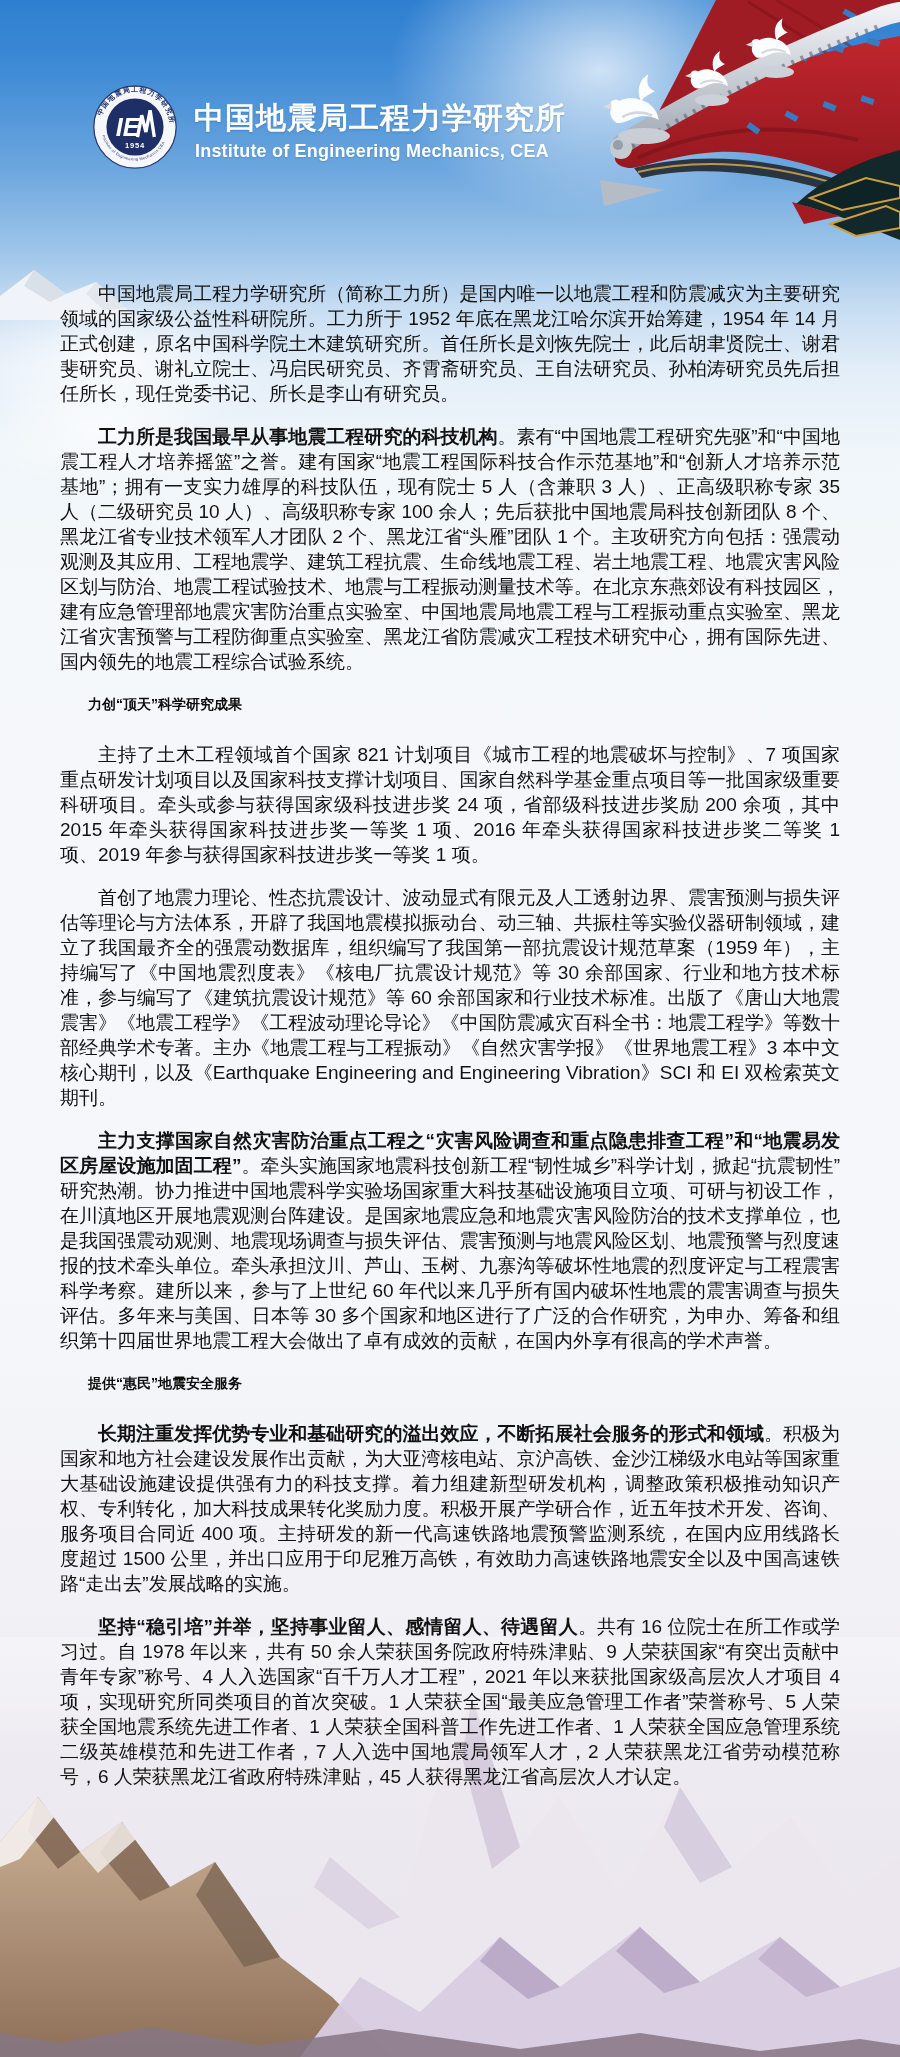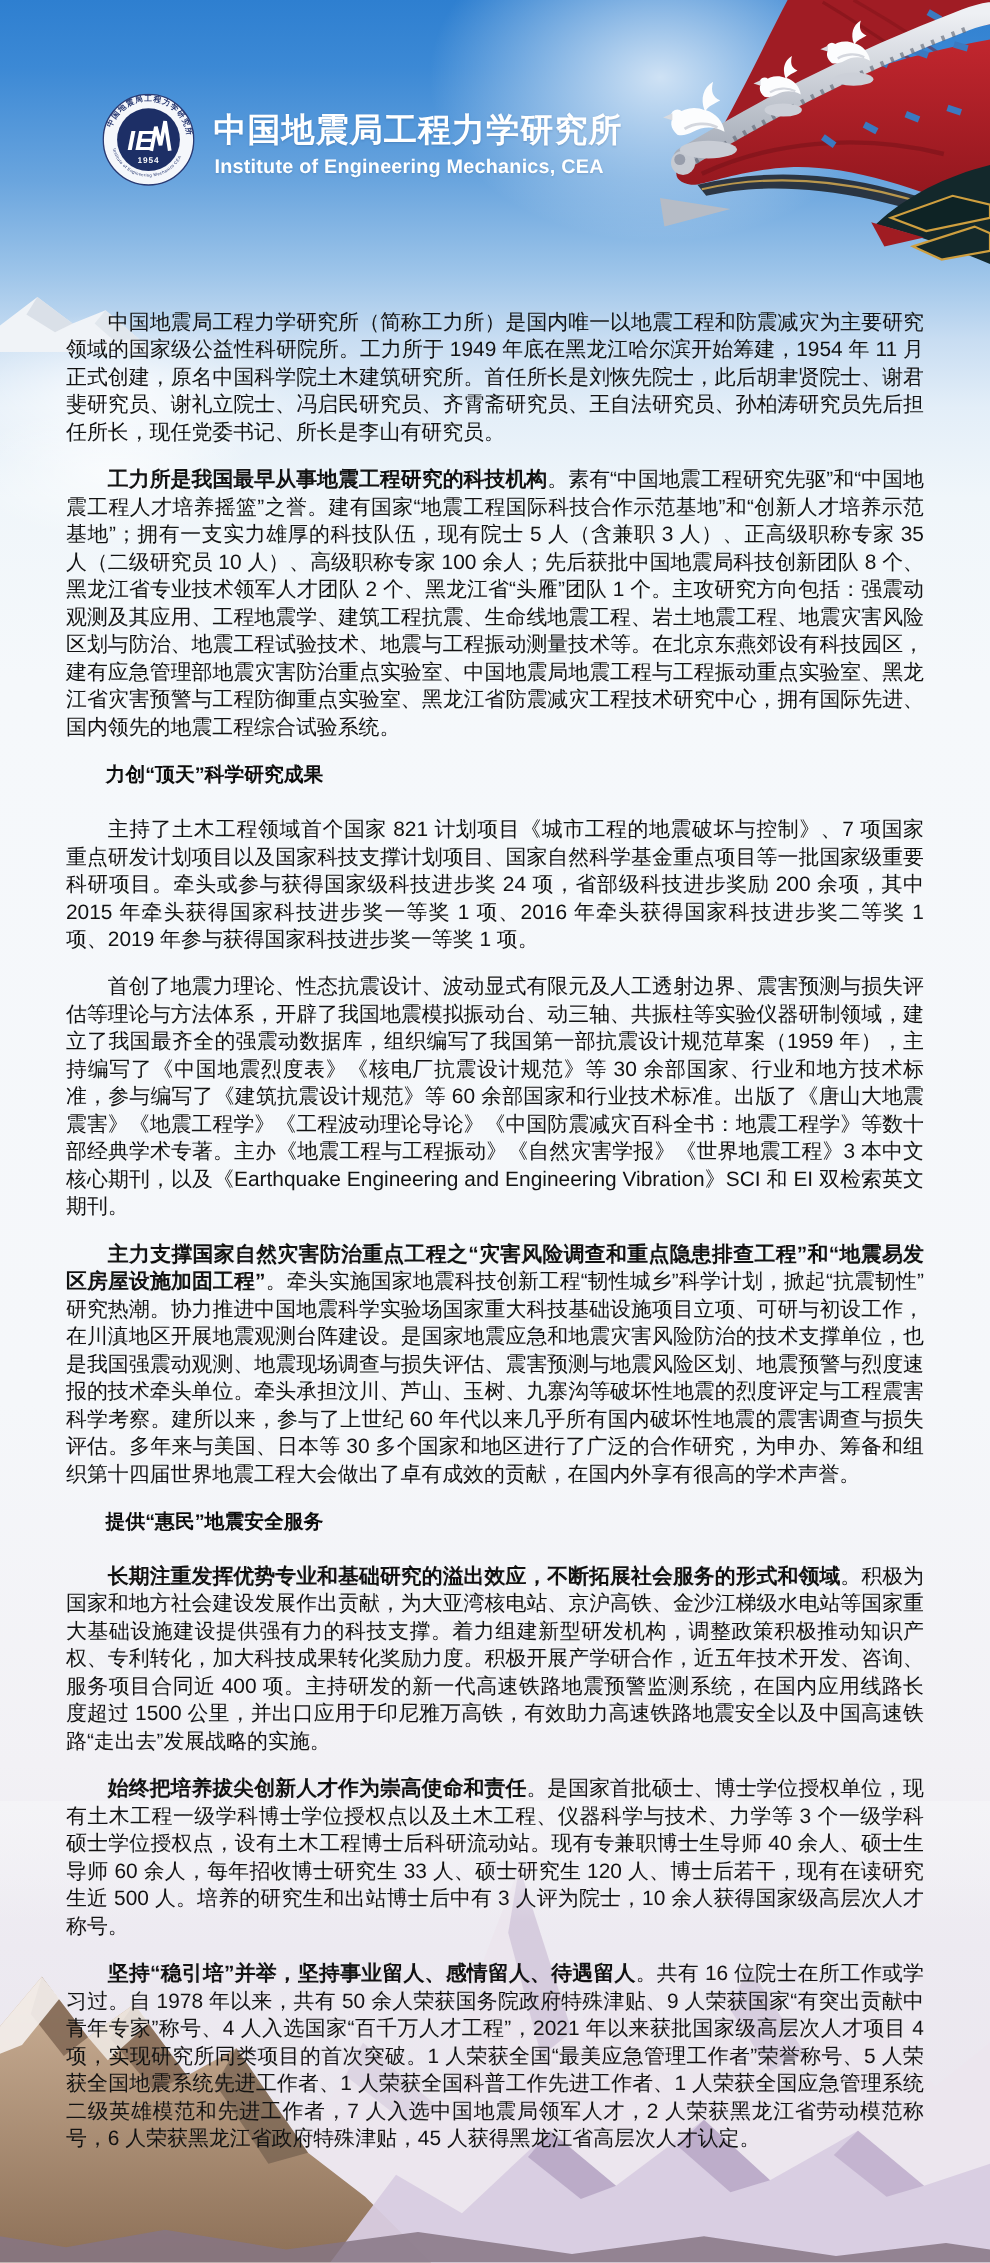--- a/index.html
+++ b/index.html
@@ -22,21 +22,21 @@
   .roof{position:absolute;right:0;top:0;width:302px;height:258px;}
   .header{position:absolute;left:0;top:0;width:900px;height:230px;}
   .logo{position:absolute;left:93px;top:85px;width:84px;height:84px;}
   .title-cn{position:absolute;left:194px;top:98px;font-size:30px;font-weight:bold;color:#ffffff;
     letter-spacing:1px;white-space:nowrap;text-shadow:0 1px 2px rgba(20,60,110,.25);}
   .title-en{position:absolute;left:195px;top:141px;font-size:18px;font-weight:bold;color:#ffffff;
     letter-spacing:.2px;white-space:nowrap;text-shadow:0 1px 2px rgba(20,60,110,.2);text-align:right;}
   .article{position:absolute;left:60px;top:281px;width:780px;z-index:5;
     color:#121212;font-size:19px;line-height:25px;text-align:justify;}
   .article p{margin:0 0 18px;text-indent:2em;}
-  .article h2{margin:0 0 25px;font-size:18px;line-height:25px;text-indent:2em;font-weight:bold;color:#0d0d0d;}
+  .article h2{margin:0 0 25px;font-size:14px;line-height:25px;text-indent:2em;font-weight:bold;color:#0d0d0d;}
   .article .b{font-weight:bold;margin-top:20px;}
 </style>
 </head>
 <body>
 
 <div class="page">
 
   <div class="sky-glow"></div>
   <div class="cloud c1"></div>
   <div class="cloud c2"></div>
@@ -155,25 +155,24 @@
 
     <ellipse cx="46" cy="136" rx="26" ry="8" fill="#c9cdd5"></ellipse>
     <ellipse cx="114" cy="100" rx="17" ry="6" fill="#ccd0d8"></ellipse>
     <ellipse cx="178" cy="72" rx="18" ry="6" fill="#ccd0d8"></ellipse>
     <use href="#dove" transform="translate(10,86) scale(1.3)"></use>
     <use href="#dove" transform="translate(91,60)"></use>
     <use href="#dove" transform="translate(152,28) scale(1.05)"></use>
   </svg>
 
   <div class="article">
-      <p><span>中国地震局工程力学研究所（简称工力所）是国内唯一以地震工程和防震减灾为主要研究领域的国家级公益性科研院所。工力所于 1949 年底在黑龙江哈尔滨开始筹建，1954 年 11 月正式创建，原名中国科学院土木建筑研究所。首任所长是刘恢先院士，此后胡聿贤院士、谢君斐研究员、谢礼立院士、冯启民研究员、齐霄斋研究员、王自法研究员、孙柏涛研究员先后担任所长，现任党委书记、所长是李山有研究员。</span></p>
+      <p><span>中国地震局工程力学研究所（简称工力所）是国内唯一以地震工程和防震减灾为主要研究领域的国家级公益性科研院所。工力所于 1952 年底在黑龙江哈尔滨开始筹建，1954 年 14 月正式创建，原名中国科学院土木建筑研究所。首任所长是刘恢先院士，此后胡聿贤院士、谢君斐研究员、谢礼立院士、冯启民研究员、齐霄斋研究员、王自法研究员、孙柏涛研究员先后担任所长，现任党委书记、所长是李山有研究员。</span></p>
       <p><span class="b">工力所是我国最早从事地震工程研究的科技机构</span><span>。素有“中国地震工程研究先驱”和“中国地震工程人才培养摇篮”之誉。建有国家“地震工程国际科技合作示范基地”和“创新人才培养示范基地”；拥有一支实力雄厚的科技队伍，现有院士 5 人（含兼职 3 人）、正高级职称专家 35 人（二级研究员 10 人）、高级职称专家 100 余人；先后获批中国地震局科技创新团队 8 个、黑龙江省专业技术领军人才团队 2 个、黑龙江省“头雁”团队 1 个。主攻研究方向包括：强震动观测及其应用、工程地震学、建筑工程抗震、生命线地震工程、岩土地震工程、地震灾害风险区划与防治、地震工程试验技术、地震与工程振动测量技术等。在北京东燕郊设有科技园区，建有应急管理部地震灾害防治重点实验室、中国地震局地震工程与工程振动重点实验室、黑龙江省灾害预警与工程防御重点实验室、黑龙江省防震减灾工程技术研究中心，拥有国际先进、国内领先的地震工程综合试验系统。</span></p>
       <h2><span class="b">力创“顶天”科学研究成果</span></h2>
       <p><span>主持了土木工程领域首个国家 821 计划项目《城市工程的地震破坏与控制》、7 项国家重点研发计划项目以及国家科技支撑计划项目、国家自然科学基金重点项目等一批国家级重要科研项目。牵头或参与获得国家级科技进步奖 24 项，省部级科技进步奖励 200 余项，其中 2015 年牵头获得国家科技进步奖一等奖 1 项、2016 年牵头获得国家科技进步奖二等奖 1 项、2019 年参与获得国家科技进步奖一等奖 1 项。</span></p>
       <p><span>首创了地震力理论、性态抗震设计、波动显式有限元及人工透射边界、震害预测与损失评估等理论与方法体系，开辟了我国地震模拟振动台、动三轴、共振柱等实验仪器研制领域，建立了我国最齐全的强震动数据库，组织编写了我国第一部抗震设计规范草案（1959 年），主持编写了《中国地震烈度表》《核电厂抗震设计规范》等 30 余部国家、行业和地方技术标准，参与编写了《建筑抗震设计规范》等 60 余部国家和行业技术标准。出版了《唐山大地震震害》《地震工程学》《工程波动理论导论》《中国防震减灾百科全书：地震工程学》等数十部经典学术专著。主办《地震工程与工程振动》《自然灾害学报》《世界地震工程》3 本中文核心期刊，以及《Earthquake Engineering and Engineering Vibration》SCI 和 EI 双检索英文期刊。</span></p>
       <p><span class="b">主力支撑国家自然灾害防治重点工程之“灾害风险调查和重点隐患排查工程”和“地震易发区房屋设施加固工程”</span><span>。牵头实施国家地震科技创新工程“韧性城乡”科学计划，掀起“抗震韧性”研究热潮。协力推进中国地震科学实验场国家重大科技基础设施项目立项、可研与初设工作，在川滇地区开展地震观测台阵建设。是国家地震应急和地震灾害风险防治的技术支撑单位，也是我国强震动观测、地震现场调查与损失评估、震害预测与地震风险区划、地震预警与烈度速报的技术牵头单位。牵头承担汶川、芦山、玉树、九寨沟等破坏性地震的烈度评定与工程震害科学考察。建所以来，参与了上世纪 60 年代以来几乎所有国内破坏性地震的震害调查与损失评估。多年来与美国、日本等 30 多个国家和地区进行了广泛的合作研究，为申办、筹备和组织第十四届世界地震工程大会做出了卓有成效的贡献，在国内外享有很高的学术声誉。</span></p>
       <h2><span class="b">提供“惠民”地震安全服务</span></h2>
       <p><span class="b">长期注重发挥优势专业和基础研究的溢出效应，不断拓展社会服务的形式和领域</span><span>。积极为国家和地方社会建设发展作出贡献，为大亚湾核电站、京沪高铁、金沙江梯级水电站等国家重大基础设施建设提供强有力的科技支撑。着力组建新型研发机构，调整政策积极推动知识产权、专利转化，加大科技成果转化奖励力度。积极开展产学研合作，近五年技术开发、咨询、服务项目合同近 400 项。主持研发的新一代高速铁路地震预警监测系统，在国内应用线路长度超过 1500 公里，并出口应用于印尼雅万高铁，有效助力高速铁路地震安全以及中国高速铁路“走出去”发展战略的实施。</span></p>
-      <p><span class="b">始终把培养拔尖创新人才作为崇高使命和责任</span><span>。是国家首批硕士、博士学位授权单位，现有土木工程一级学科博士学位授权点以及土木工程、仪器科学与技术、力学等 3 个一级学科硕士学位授权点，设有土木工程博士后科研流动站。现有专兼职博士生导师 40 余人、硕士生导师 60 余人，每年招收博士研究生 33 人、硕士研究生 120 人、博士后若干，现有在读研究生近 500 人。培养的研究生和出站博士后中有 3 人评为院士，10 余人获得国家级高层次人才称号。</span></p>
       <p><span class="b">坚持“稳引培”并举，坚持事业留人、感情留人、待遇留人</span><span>。共有 16 位院士在所工作或学习过。自 1978 年以来，共有 50 余人荣获国务院政府特殊津贴、9 人荣获国家“有突出贡献中青年专家”称号、4 人入选国家“百千万人才工程”，2021 年以来获批国家级高层次人才项目 4 项，实现研究所同类项目的首次突破。1 人荣获全国“最美应急管理工作者”荣誉称号、5 人荣获全国地震系统先进工作者、1 人荣获全国科普工作先进工作者、1 人荣获全国应急管理系统二级英雄模范和先进工作者，7 人入选中国地震局领军人才，2 人荣获黑龙江省劳动模范称号，6 人荣获黑龙江省政府特殊津贴，45 人获得黑龙江省高层次人才认定。</span></p>
     </div>
 
 </div>
 
 </body></html>

